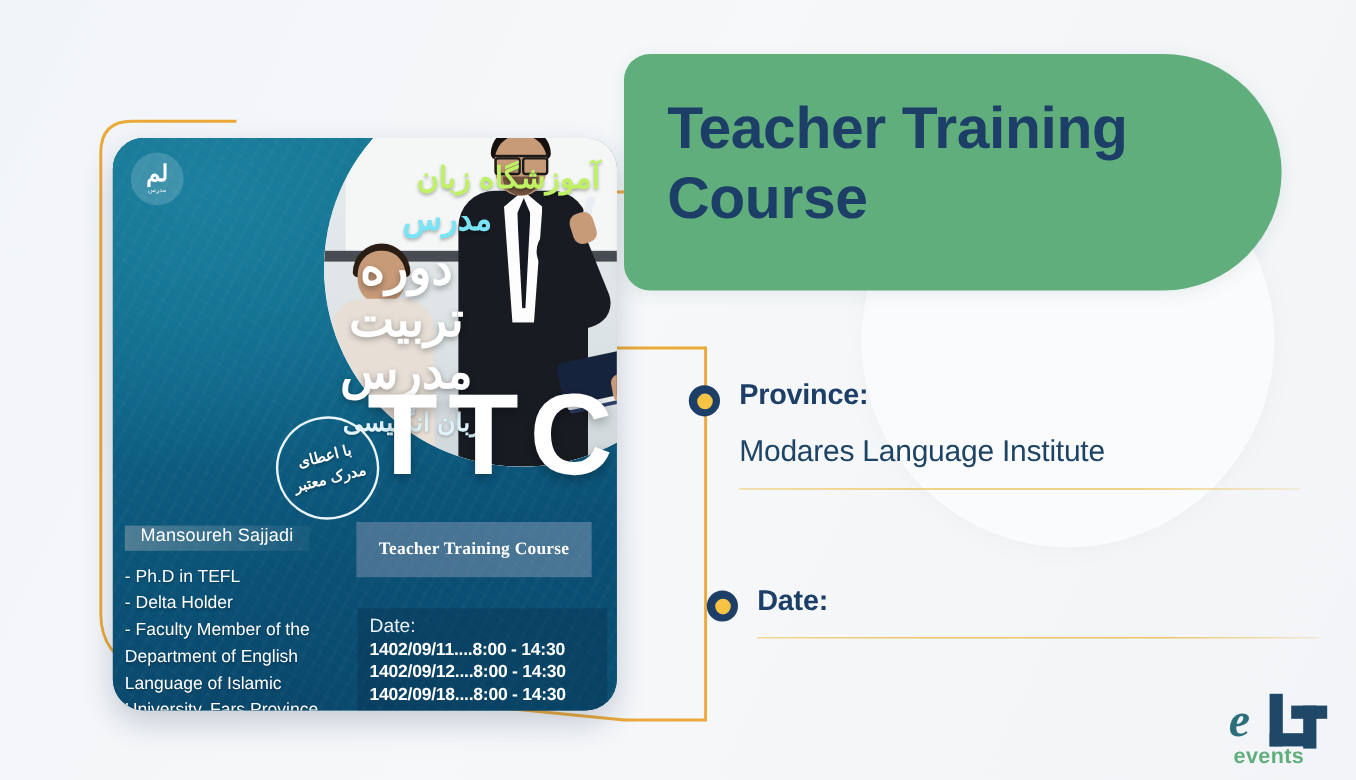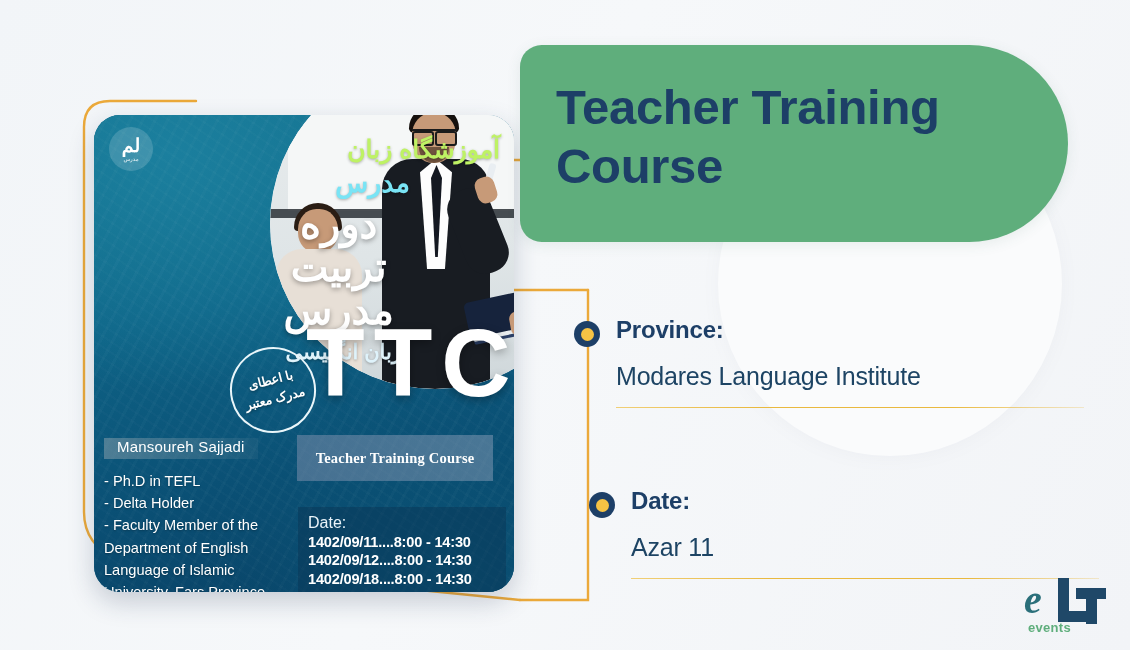--- a/index.html
+++ b/index.html
@@ -290,21 +290,21 @@
   .logo-e {
     position: absolute; left: 4px; top: 0;
     font-size: 40px; font-weight: 700; line-height: 1;
     color: #2a6f7a;
     font-family: "Liberation Serif", serif;
     font-style: italic;
   }
   .logo-lt { position: absolute; left: 30px; top: -2px; }
   .logo-events {
     position: absolute; left: 8px; top: 40px;
-    font-size: 13px; font-weight: 700; color: #5fae7c; letter-spacing: .3px;
+    font-size: 18px; font-weight: 700; color: #5fae7c; letter-spacing: .3px;
   }
 </style>
 </head>
 <body>
 
 <div id="stage">
 
   <div class="bg-wash"></div>
   <div class="bg-circle"></div>
 
@@ -397,21 +397,20 @@
     <div class="d-label" style="margin-left:28px;">Province:</div>
     <div class="d-value" style="margin-left:28px; margin-top:18px;">Modares Language Institute</div>
     <div class="d-rule" style="margin-left:28px; margin-top:16px; width:468px;"></div>
   </div>
 
   <div class="detail-block" style="left:588px; top:487px; width:500px;margin-left:15px;">
     <div class="marker">
         <i></i>
       </div>
     <div class="d-label" style="margin-left:28px;">Date:</div>
-    <div class="d-value" style="margin-left:28px; margin-top:18px;">Azar 11</div>
     <div class="d-rule" style="margin-left:28px; margin-top:16px; width:468px;"></div>
   </div>
 
   <div class="logo">
     <span class="logo-e">e</span>
     <svg class="logo-lt" width="58" height="46" viewBox="0 0 58 46">
       <rect x="8" y="0" width="11" height="44" fill="#1f4868"></rect>
       <rect x="8" y="33" width="30" height="11" fill="#1f4868"></rect>
       <rect x="26" y="10" width="30" height="11" fill="#1f4868"></rect>
       <rect x="36" y="10" width="11" height="36" fill="#1f4868"></rect>

